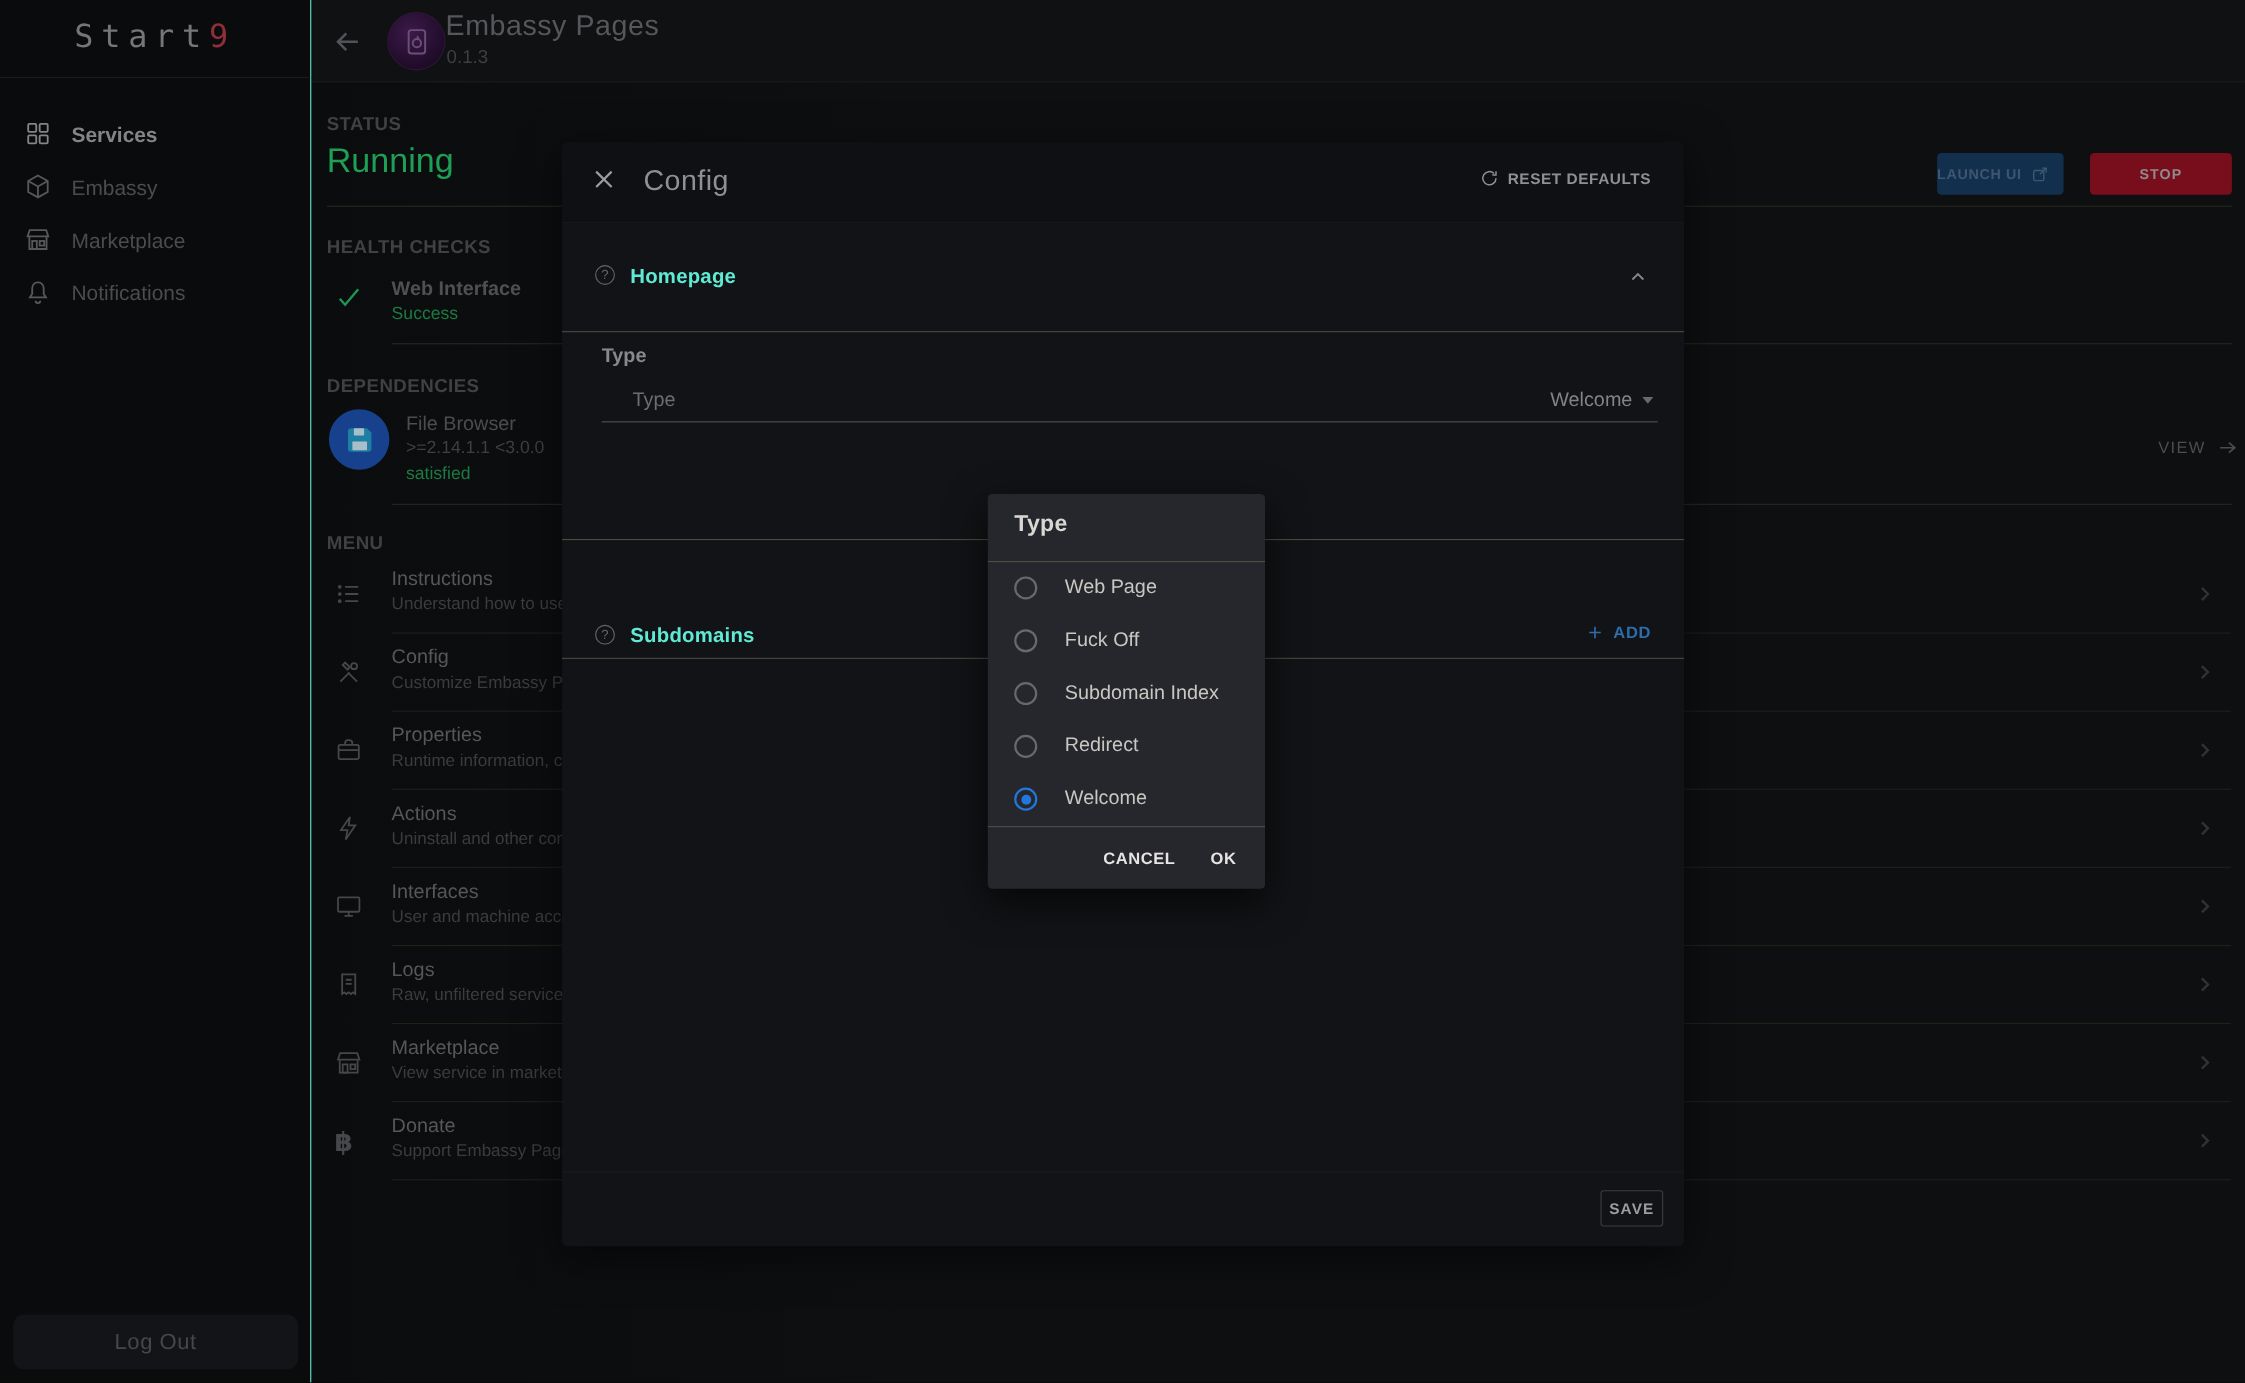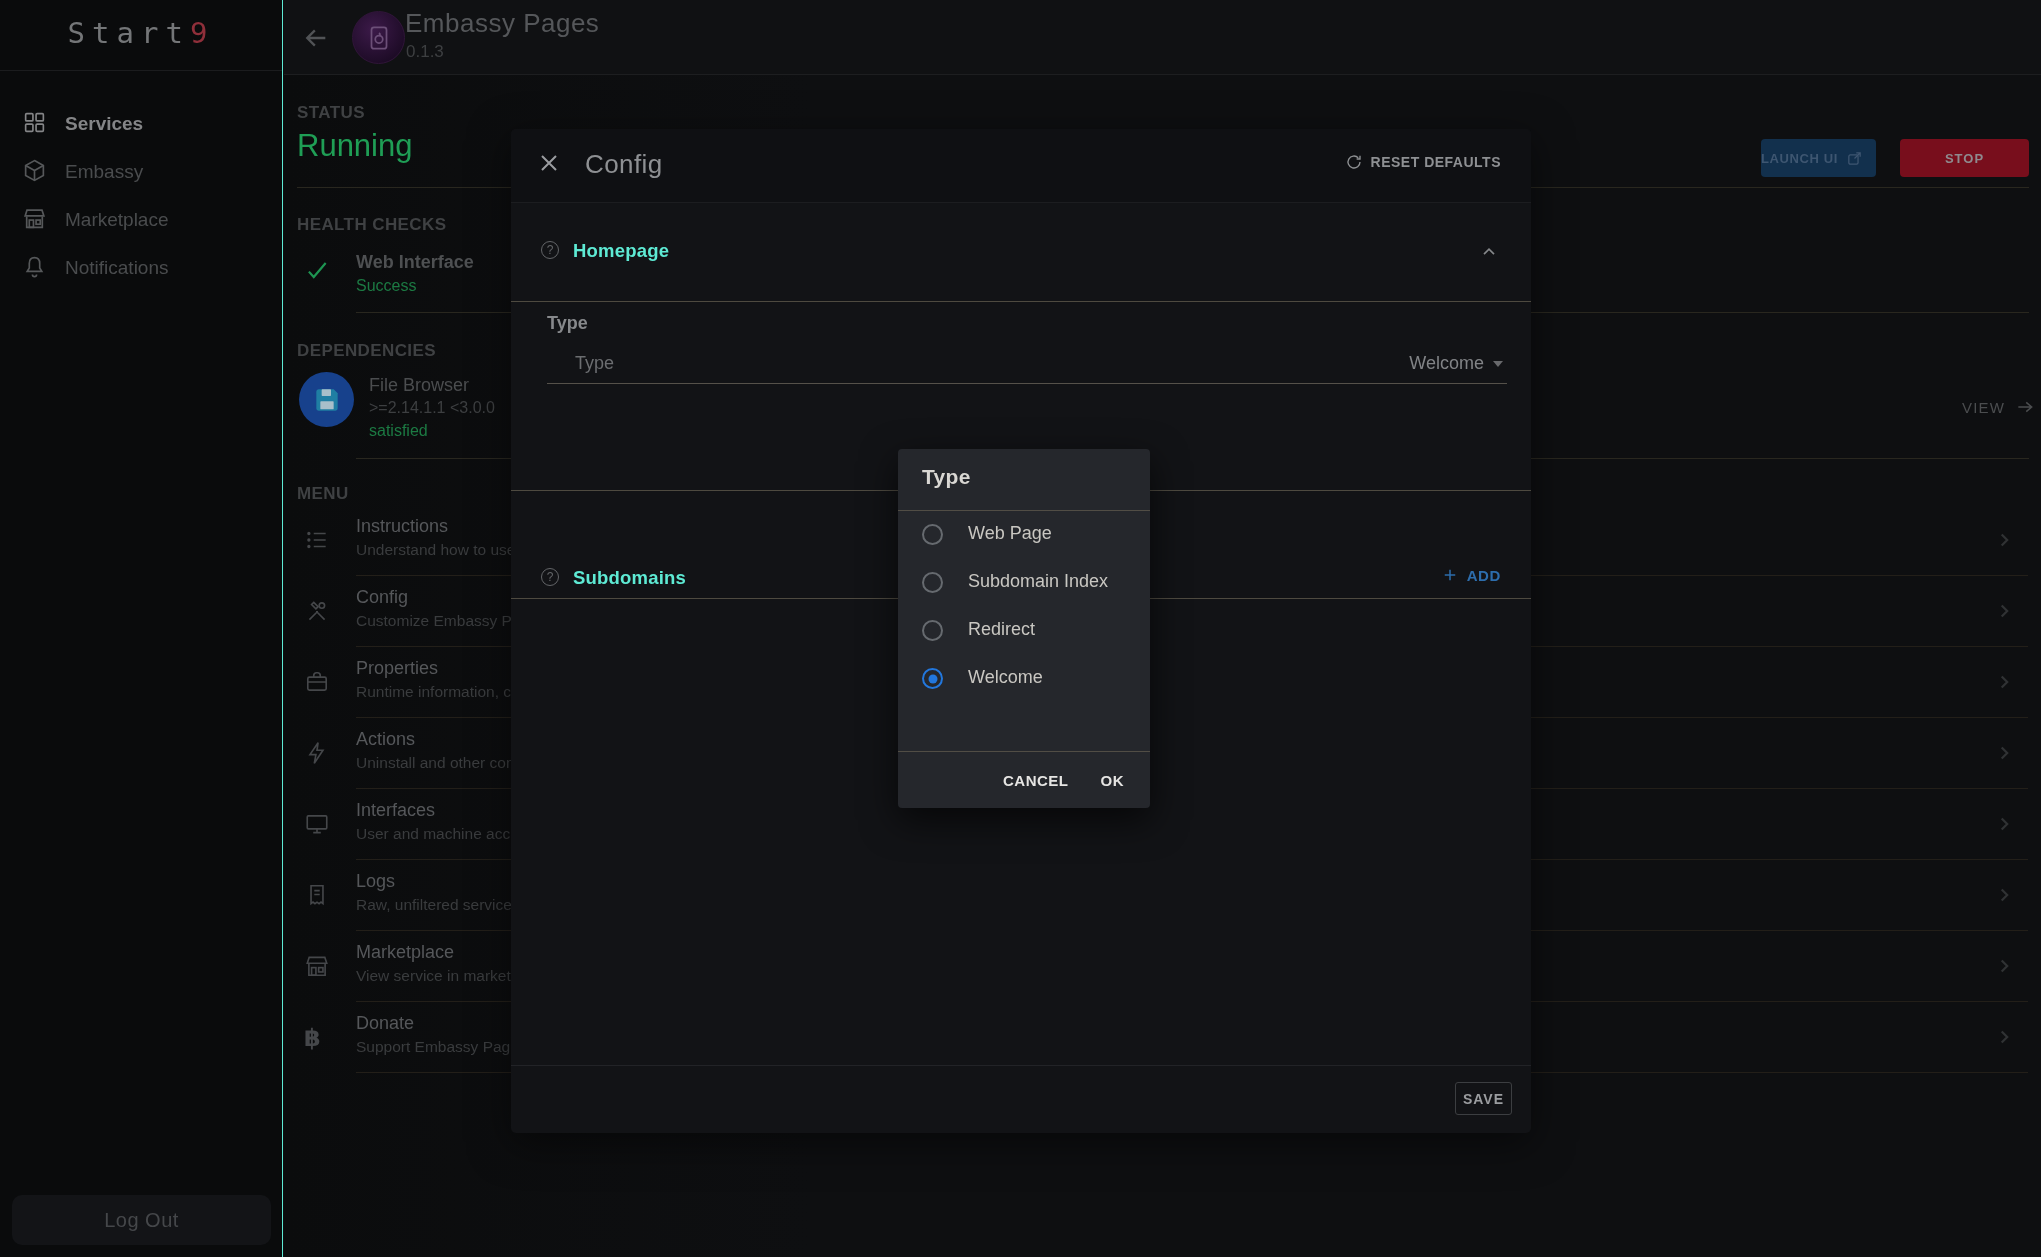--- a/index.html
+++ b/index.html
@@ -375,20 +375,24 @@
   <div class="alert">
     <div class="alert-title">Type</div>
     <div class="alert-div1"></div>
     <div class="alert-options">
       <div class="alert-option">
         <span class="radio"></span>
         <span class="opt-label">Web Page</span>
       </div>
       <div class="alert-option">
         <span class="radio"></span>
+        <span class="opt-label">Fuck Off</span>
+      </div>
+      <div class="alert-option">
+        <span class="radio"></span>
         <span class="opt-label">Subdomain Index</span>
       </div>
       <div class="alert-option">
         <span class="radio"></span>
         <span class="opt-label">Redirect</span>
       </div>
       <div class="alert-option selected">
         <span class="radio"></span>
         <span class="opt-label">Welcome</span>
       </div>

